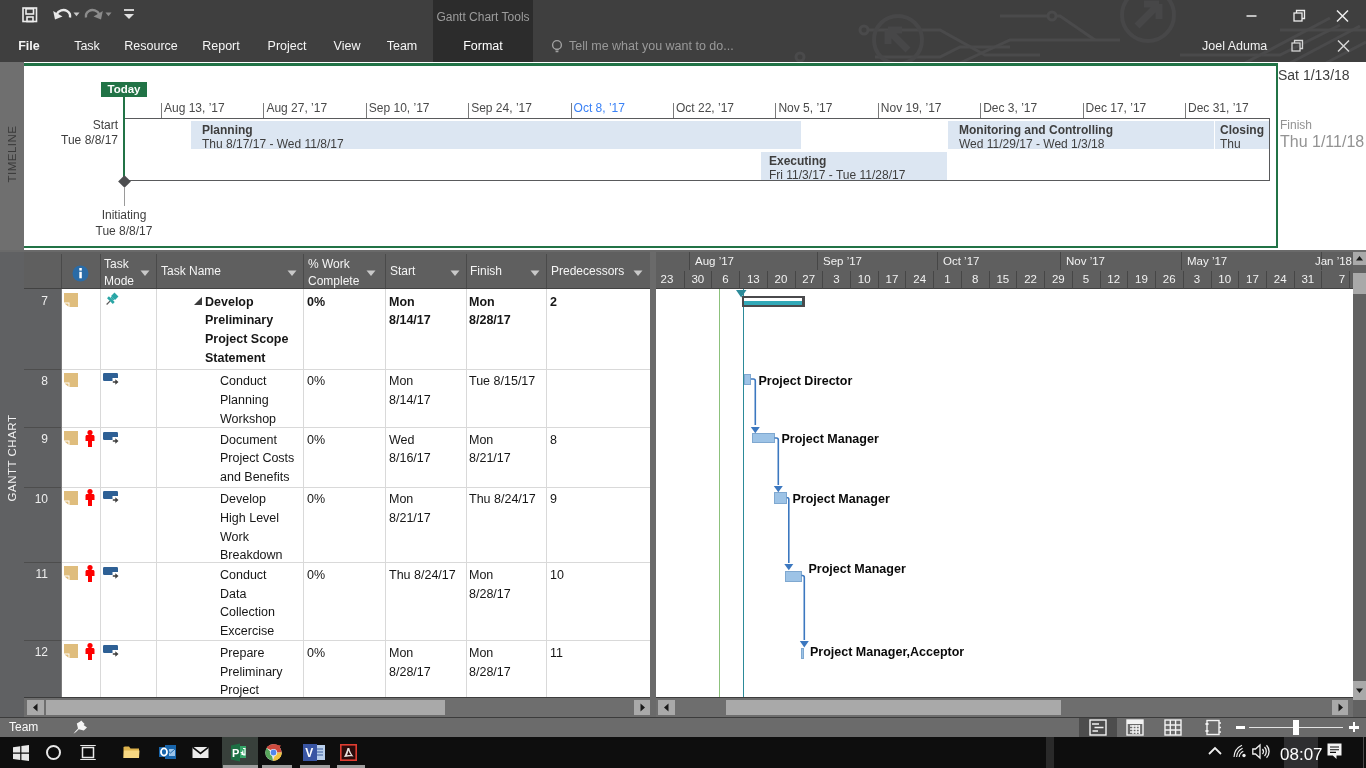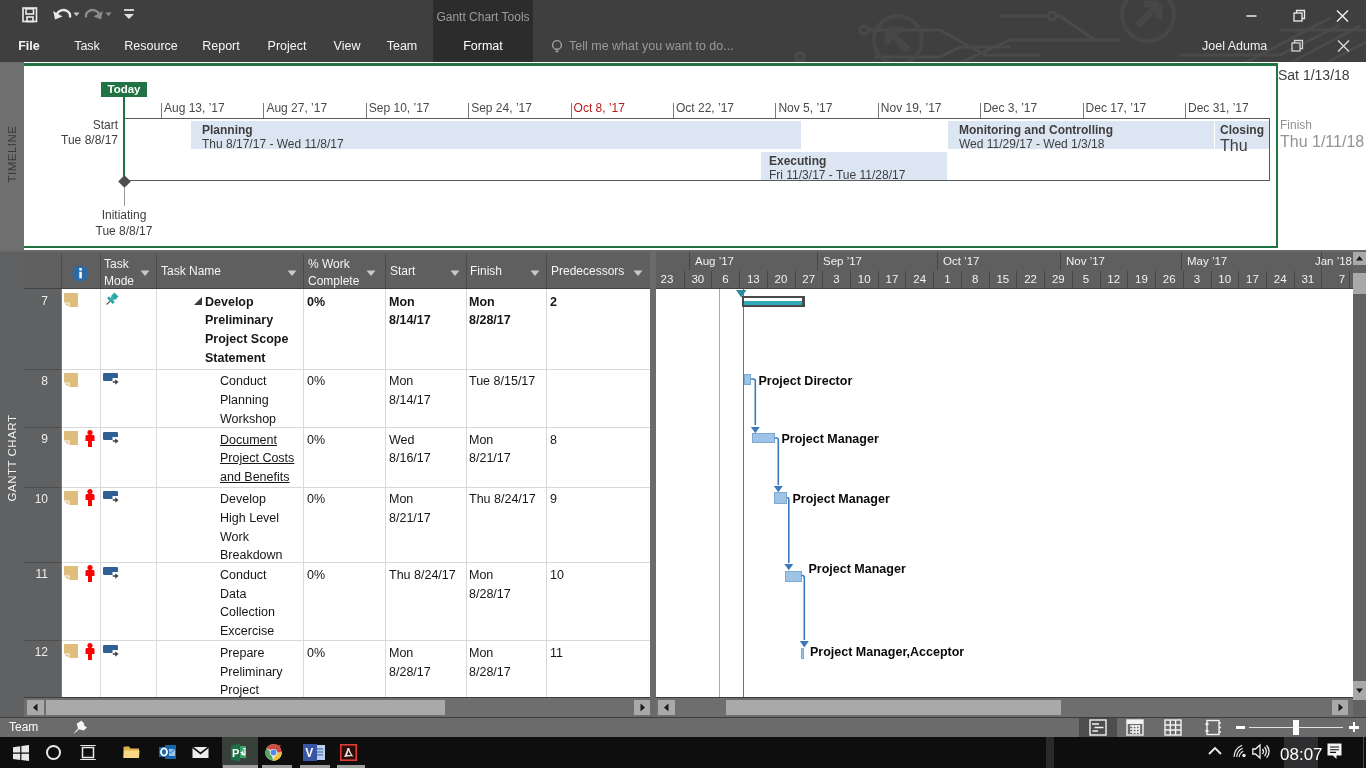--- a/index.html
+++ b/index.html
@@ -88,21 +88,21 @@
 <div class="a" style="left:124px;top:117.5px;width:1146px;height:1px;background:#595a5c;"></div>
 <div class="a" style="left:161px;top:103px;width:1px;height:15px;background:#7a7a7a;"></div>
 <div class="tx" style="left:164px;top:101px;font-size:12px;color:#4a4a4a;">Aug 13, ’17</div>
 <div class="a" style="left:263.4px;top:103px;width:1px;height:15px;background:#7a7a7a;"></div>
 <div class="tx" style="left:266.4px;top:101px;font-size:12px;color:#4a4a4a;">Aug 27, ’17</div>
 <div class="a" style="left:365.8px;top:103px;width:1px;height:15px;background:#7a7a7a;"></div>
 <div class="tx" style="left:368.8px;top:101px;font-size:12px;color:#4a4a4a;">Sep 10, ’17</div>
 <div class="a" style="left:468.2px;top:103px;width:1px;height:15px;background:#7a7a7a;"></div>
 <div class="tx" style="left:471.2px;top:101px;font-size:12px;color:#4a4a4a;">Sep 24, ’17</div>
 <div class="a" style="left:570.6px;top:103px;width:1px;height:15px;background:#7a7a7a;"></div>
-<div class="tx" style="left:573.6px;top:101px;font-size:12px;color:#b91c1c;">Oct 8, ’17</div>
+<div class="tx" style="left:573.6px;top:101px;font-size:12px;color:#3b82f6;">Oct 8, ’17</div>
 <div class="a" style="left:673px;top:103px;width:1px;height:15px;background:#7a7a7a;"></div>
 <div class="tx" style="left:676px;top:101px;font-size:12px;color:#4a4a4a;">Oct 22, ’17</div>
 <div class="a" style="left:775.4px;top:103px;width:1px;height:15px;background:#7a7a7a;"></div>
 <div class="tx" style="left:778.4px;top:101px;font-size:12px;color:#4a4a4a;">Nov 5, ’17</div>
 <div class="a" style="left:877.8px;top:103px;width:1px;height:15px;background:#7a7a7a;"></div>
 <div class="tx" style="left:880.8px;top:101px;font-size:12px;color:#4a4a4a;">Nov 19, ’17</div>
 <div class="a" style="left:980.2px;top:103px;width:1px;height:15px;background:#7a7a7a;"></div>
 <div class="tx" style="left:983.2px;top:101px;font-size:12px;color:#4a4a4a;">Dec 3, ’17</div>
 <div class="a" style="left:1082.6px;top:103px;width:1px;height:15px;background:#7a7a7a;"></div>
 <div class="tx" style="left:1085.6px;top:101px;font-size:12px;color:#4a4a4a;">Dec 17, ’17</div>
@@ -110,21 +110,21 @@
 <div class="tx" style="left:1188px;top:101px;font-size:12px;color:#4a4a4a;">Dec 31, ’17</div>
 <div class="a" style="left:124px;top:117.5px;width:1146px;height:63.5px;border:1px solid #595a5c;border-top:none;"></div>
 <div class="a" style="left:191px;top:120.5px;width:610px;height:28.0px;background:#dce6f2;"></div>
 <div class="tx" style="left:202px;top:123.0px;font-size:12px;font-weight:bold;color:#3e3e3e;">Planning</div>
 <div class="tx" style="left:202px;top:137.0px;font-size:12px;color:#3e3e3e;">Thu 8/17/17 - Wed 11/8/17</div>
 <div class="a" style="left:948px;top:120.5px;width:265.5px;height:28.0px;background:#dce6f2;"></div>
 <div class="tx" style="left:959px;top:123.0px;font-size:12px;font-weight:bold;color:#3e3e3e;">Monitoring and Controlling</div>
 <div class="tx" style="left:959px;top:137.0px;font-size:12px;color:#3e3e3e;">Wed 11/29/17 - Wed 1/3/18</div>
 <div class="a" style="left:1214.5px;top:120.5px;width:54.5px;height:28.0px;background:#dce6f2;"></div>
 <div class="tx" style="left:1220px;top:123.0px;font-size:12px;font-weight:bold;color:#3e3e3e;">Closing</div>
-<div class="tx" style="left:1220px;top:137.0px;font-size:16px;color:#3e3e3e;">Thu</div>
+<div class="tx" style="left:1220px;top:137.0px;font-size:12px;color:#3e3e3e;">Thu</div>
 <div class="a" style="left:761px;top:151.5px;width:186px;height:28.0px;background:#dce6f2;"></div>
 <div class="tx" style="left:769px;top:154.0px;font-size:12px;font-weight:bold;color:#3e3e3e;">Executing</div>
 <div class="tx" style="left:769px;top:168.0px;font-size:12px;color:#3e3e3e;">Fri 11/3/17 - Tue 11/28/17</div>
 <div class="a" style="left:123px;top:96px;width:2px;height:85px;background:#217346;"></div>
 <div class="a" style="left:101px;top:82px;width:46px;height:15px;background:#217346;"></div>
 <div class="tx" style="left:101px;top:83px;width:46px;text-align:center;font-size:11.5px;font-weight:bold;color:#fff;">Today</div>
 <div class="tx" style="left:0px;top:118px;width:118px;text-align:right;font-size:12px;color:#3e3e3e;">Start</div>
 <div class="tx" style="left:0px;top:133px;width:118px;text-align:right;font-size:12px;color:#3e3e3e;">Tue 8/8/17</div>
 <div class="a" style="left:119.5px;top:176.5px;width:9px;height:9px;background:#4d4e50;transform:rotate(45deg);"></div>
 <div class="a" style="left:123.5px;top:187px;width:1px;height:19px;background:#9a9a9a;"></div>
@@ -233,21 +233,21 @@
 </svg>
 <svg class="a" style="left:84.5px;top:429.7px;" width="10" height="17" viewBox="0 0 10 17">
 <circle cx="5" cy="2.6" r="2.6" fill="#fe0000"></circle>
 <path d="M0.5 6.5 C0.5 5.6 1.2 5 2 5 L8 5 C8.8 5 9.5 5.6 9.5 6.5 L9.5 11 L7 11 L7 17 L3 17 L3 11 L0.5 11 Z" fill="#fe0000"></path>
 </svg>
 <svg class="a" style="left:103px;top:431.7px;" width="17" height="13" viewBox="0 0 17 13">
 <rect x="0" y="0" width="15" height="8" rx="1.2" fill="#2e6095"></rect>
 <path d="M15 8.5 L15 5 L9.5 5 L9.5 8.5" fill="#fff"></path>
 <path d="M9.8 8.3 L12.3 8.3 L12.3 6.3 L15.5 9 L12.3 11.8 L12.3 9.8 L9.8 9.8 Z" fill="#3f3f3f"></path>
 </svg>
-<div class="a" style="left:220px;top:430.7px;width:80px;font-size:12.5px;color:#161616;line-height:18.7px;text-decoration:underline;">Document<br>Project Costs<br>and Benefits</div>
+<div class="a" style="left:220px;top:430.7px;width:80px;font-size:12.5px;color:#161616;line-height:18.7px;">Document<br>Project Costs<br>and Benefits</div>
 <div class="tx" style="left:307px;top:430.7px;font-size:12.5px;color:#161616;line-height:18.7px;">0%</div>
 <div class="a" style="left:389px;top:430.7px;width:74px;font-size:12.5px;color:#161616;line-height:18.7px;">Wed<br>8/16/17</div>
 <div class="a" style="left:469px;top:430.7px;width:76px;font-size:12.5px;color:#161616;line-height:18.7px;">Mon<br>8/21/17</div>
 <div class="tx" style="left:550px;top:430.7px;font-size:12.5px;color:#161616;line-height:18.7px;">8</div>
 <div class="tx" style="left:24px;top:491.7px;width:24px;text-align:right;font-size:12px;color:#eeeeee;">10</div>
 <svg class="a" style="left:64px;top:490.7px;" width="15" height="15" viewBox="0 0 15 15">
 <path d="M0 0 L14 0 L14 14 L5.5 14 L5.5 9.5 L0 9.5 Z" fill="#dfbd7d"></path>
 <path d="M0.5 10.5 L4.5 10.5 L4.5 13.7 Z" fill="#dfbd7d"></path>
 </svg>
 <svg class="a" style="left:84.5px;top:489.2px;" width="10" height="17" viewBox="0 0 10 17">

